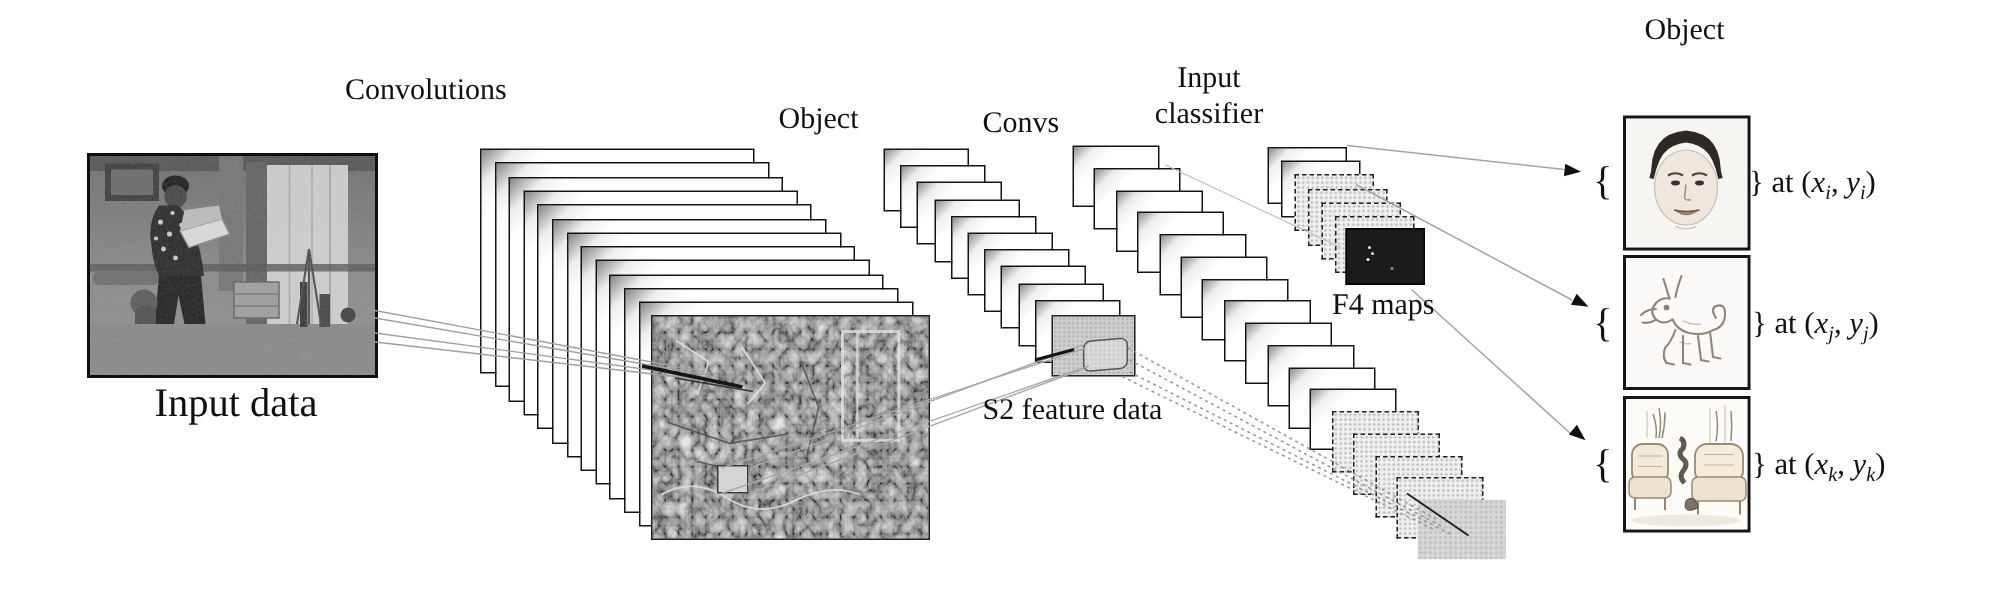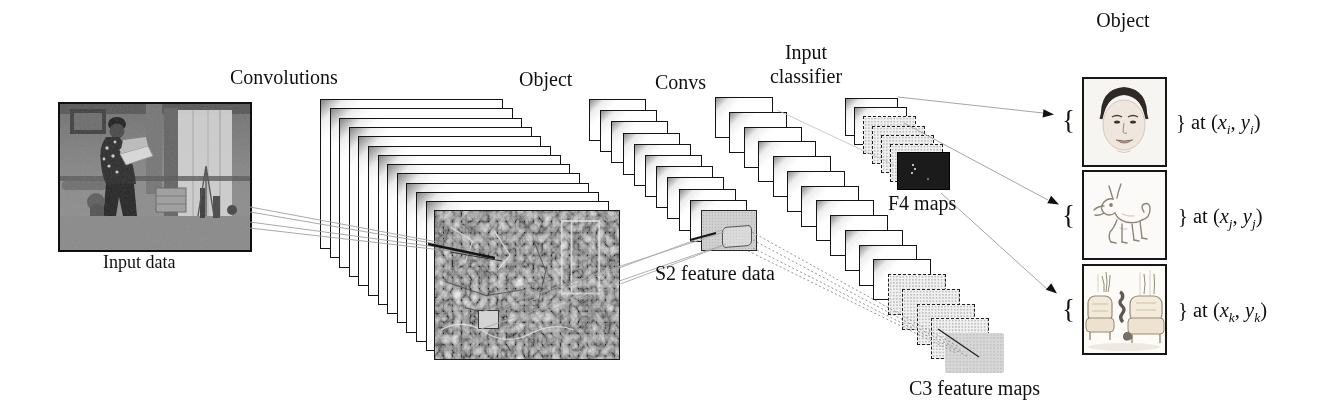--- a/index.html
+++ b/index.html
@@ -31,21 +31,21 @@
         background:#1b1b1b;border:1px solid #000;box-sizing:border-box;}
   .f4-dot{position:absolute;width:2px;height:2px;border-radius:1px;background:#f2f2f2;}
   .c1-marker{position:absolute;left:478px;top:310px;width:21px;height:19px;z-index:45;
         background:#d4d4d4;border:1.2px solid #3c3c3c;box-sizing:border-box;}
   .overlay{position:absolute;left:0;top:0;width:1337px;height:408px;z-index:50;pointer-events:none;}
   .label{position:absolute;font-size:20px;line-height:1.2;white-space:nowrap;z-index:60;color:#101010;}
   .label.center{text-align:center;white-space:normal;}
   .out-box{position:absolute;left:1082px;width:85px;height:90px;border:2px solid #161616;
         box-sizing:border-box;background:#fdfcfa;z-index:40;overflow:hidden;}
   .brace{position:absolute;font-size:27px;z-index:60;color:#111;}
-  .out-text{position:absolute;font-size:20.5px;z-index:60;color:#111;white-space:nowrap;padding-left:10px;}
+  .out-text{position:absolute;font-size:20.5px;z-index:60;color:#111;white-space:nowrap;}
   .out-text .var{font-style:italic;}
   .out-text .sub{font-style:italic;font-size:13.5px;vertical-align:-4.5px;}
 </style>
 </head>
 <body>
 
 <div class="canvas">
 
   <div class="stack" style="z-index:10">
       <div class="card card-large" style="left: 320px; top: 99px; width: 183px; height: 150px; z-index: 10;"></div>
@@ -227,32 +227,31 @@
       <line x1="904" y1="123" x2="1048" y2="200"></line>
       <line x1="941" y1="193" x2="1047" y2="289"></line>
     </g>
     <g fill="#111">
       <polygon points="0,0 -11,-4.2 -11,4.2" transform="translate(1054,114.5) rotate(6)"></polygon>
       <polygon points="0,0 -11,-4.2 -11,4.2" transform="translate(1059,204.5) rotate(27)"></polygon>
       <polygon points="0,0 -11,-4.2 -11,4.2" transform="translate(1057,293.5) rotate(40)"></polygon>
     </g>
   </svg>
 
-  <div class="label" style="left:230px;top:65px">Convolutions</div>
+  <div class="label" style="left:230px;top:48px">Convolutions</div>
   <div class="label" style="left:519px;top:67px">Object</div>
   <div class="label" style="left:655px;top:70px">Convs</div>
   <div class="label center" style="left:760px;top:40px;width:92px">
     <span style="display:block">Input</span>
     <span style="display:block">classifier</span>
   </div>
 
-  <div class="label" style="left:103px;top:252px;font-size:18px">Input data</div>
+  <div class="label" style="left:103px;top:252px;font-size:27px">Input data</div>
   <div class="label" style="left:655px;top:261px">S2 feature data</div>
   <div class="label" style="left:888px;top:191px">F4 maps</div>
-  <div class="label" style="left:909px;top:376px">C3 feature maps</div>
 
   <div class="label center" style="left:1032px;top:8px;width:182px">
     <span style="display:block">Object</span>
   </div>
 
   <div class="brace" style="left:1062px;top:105px">{</div>
   <div class="out-box" style="top:77px">
     <svg viewBox="0 0 81 86" width="100%" height="100%" preserveAspectRatio="none">
       <rect width="81" height="86" fill="#f7f5f2"></rect>
       <ellipse cx="40" cy="46" rx="21" ry="25" fill="#efe7de" stroke="#cbbcae" stroke-width="0.8"></ellipse>

